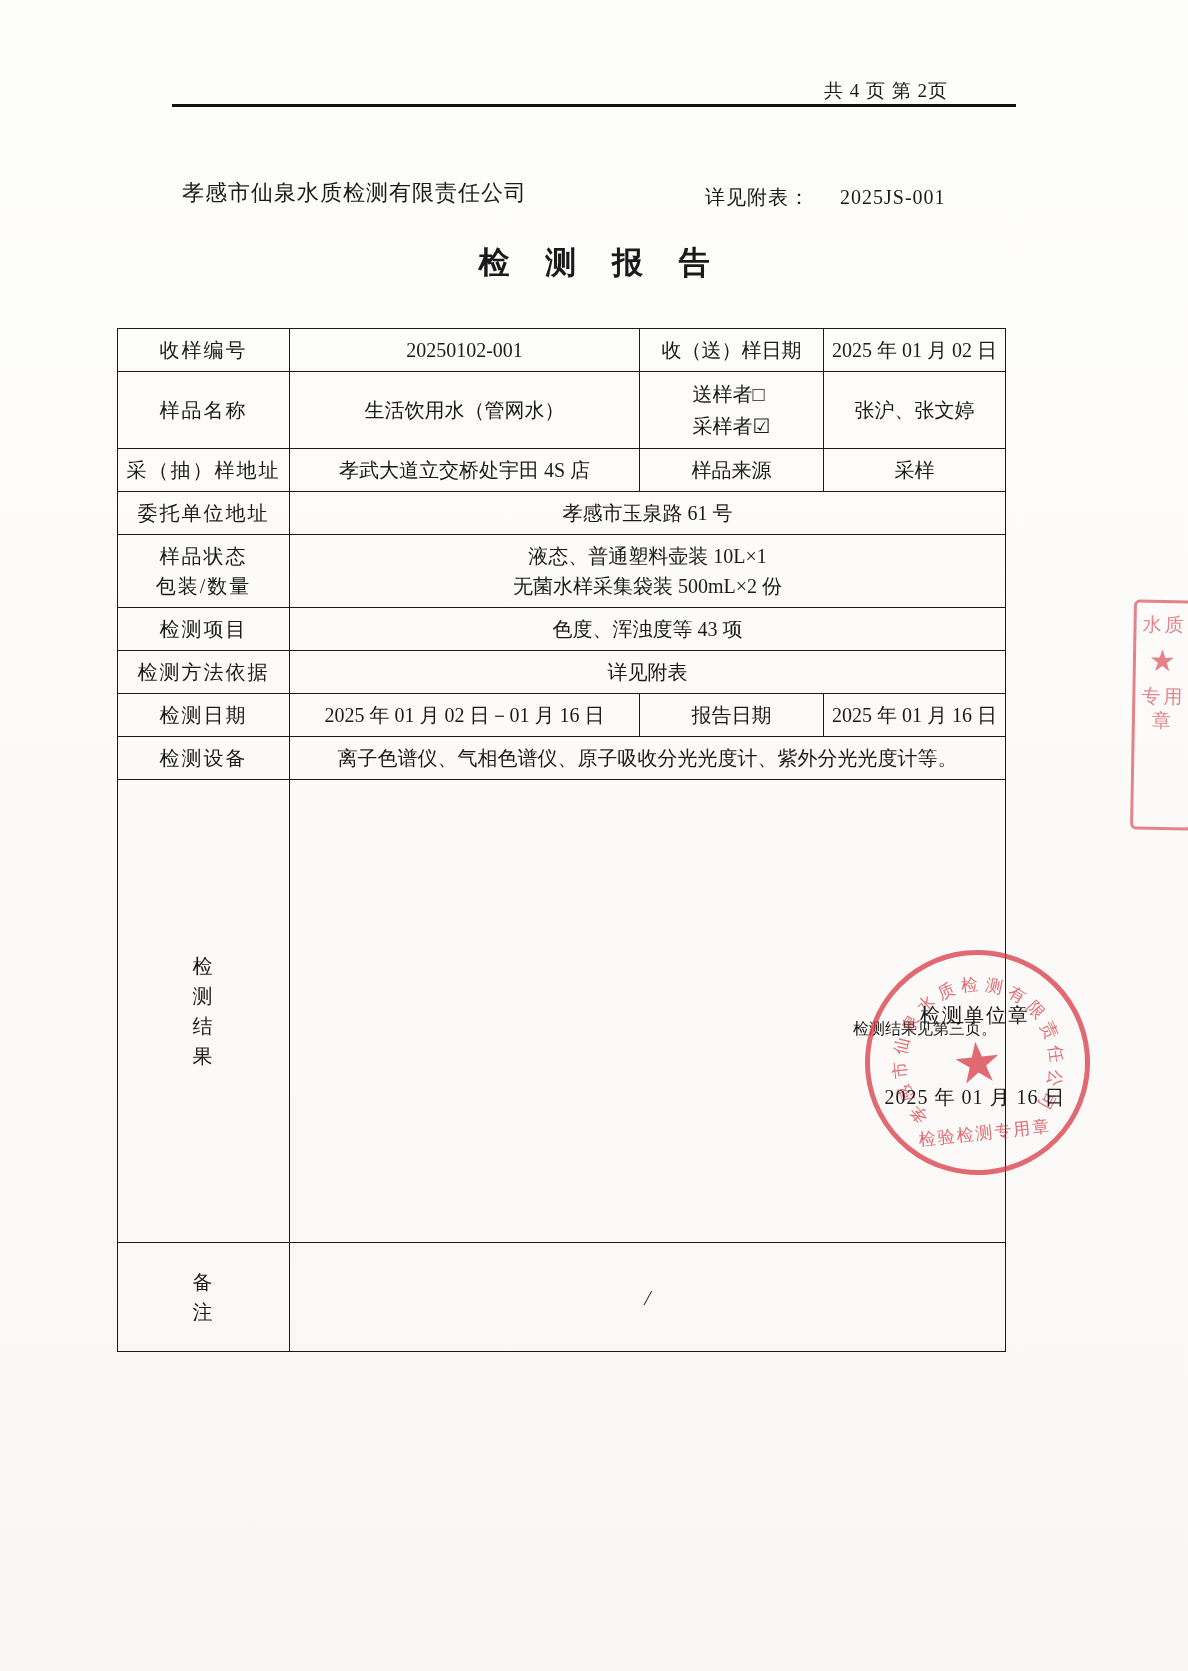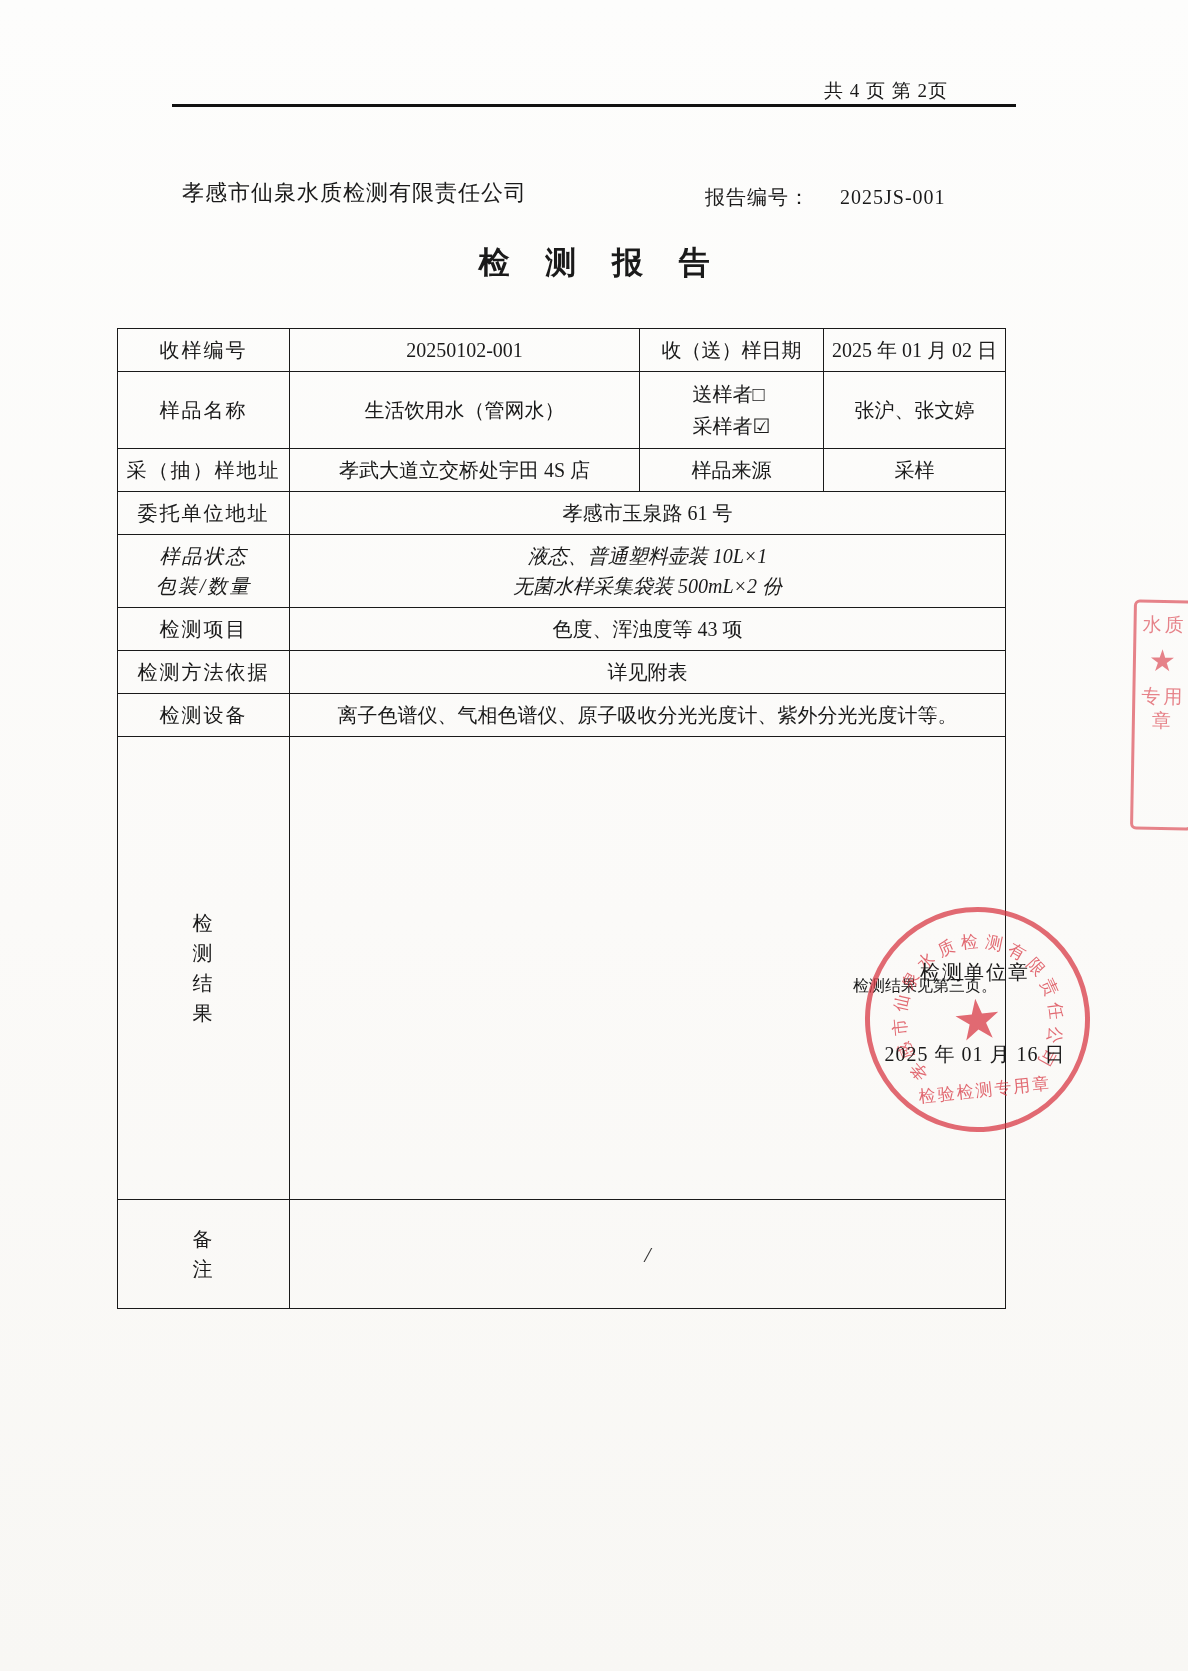--- a/index.html
+++ b/index.html
@@ -80,21 +80,20 @@
     vertical-align: middle;
     text-align: center;
     line-height: 1.5;
   }
   td.lbl {
     letter-spacing: 2px;
     width: 172px;
   }
   .two-line {
     line-height: 1.85;
-    font-style: italic;
   }
   .chk {
     text-align: left;
     display: inline-block;
     line-height: 1.6;
   }
   .vert {
     letter-spacing: 2px;
     line-height: 2.4;
   }
@@ -252,21 +251,21 @@
 </head>
 <body>
 
 <div class="page">
 
   <div class="pagenum">共 4 页  第 2页</div>
   <div class="toprule"></div>
 
   <div class="company">孝感市仙泉水质检测有限责任公司</div>
   <div class="reportno">
-    <span>报告编号：</span>
+    <span>详见附表：</span>
     &nbsp;&nbsp;&nbsp;
     <span>2025JS-001</span>
   </div>
 
   <div class="doctitle">检 测 报 告</div>
 
   <table class="main">
     <colgroup>
       <col style="width:172px">
       <col style="width:350px">
@@ -319,20 +318,26 @@
       <tr>
         <td class="lbl">检测项目</td>
         <td colspan="3">色度、浑浊度等 43 项</td>
       </tr>
 
       <tr>
         <td class="lbl">检测方法依据</td>
         <td colspan="3">详见附表</td>
       </tr>
 
+      <tr>
+        <td class="lbl">检测日期</td>
+        <td>2025 年 01 月 02 日－01 月 16 日</td>
+        <td>报告日期</td>
+        <td>2025 年 01 月 16 日</td>
+      </tr>
 
       <tr>
         <td class="lbl">检测设备</td>
         <td colspan="3">离子色谱仪、气相色谱仪、原子吸收分光光度计、紫外分光光度计等。</td>
       </tr>
 
       <tr>
         <td class="lbl vert">
           <span>检</span>
           <span>测</span>

